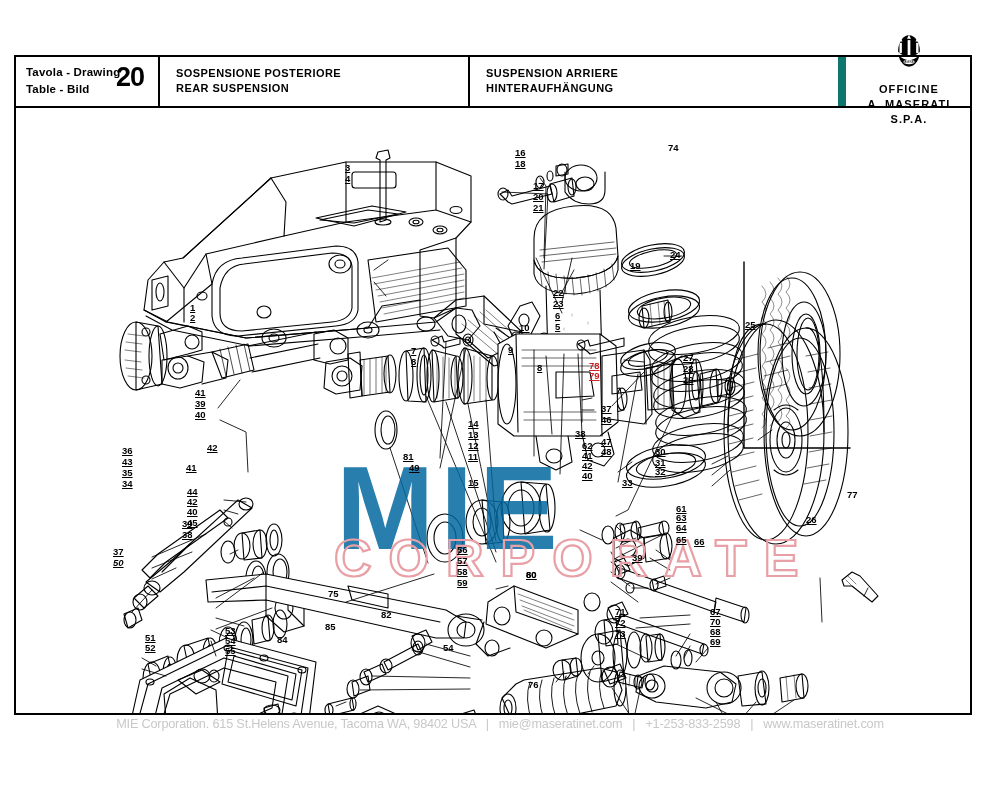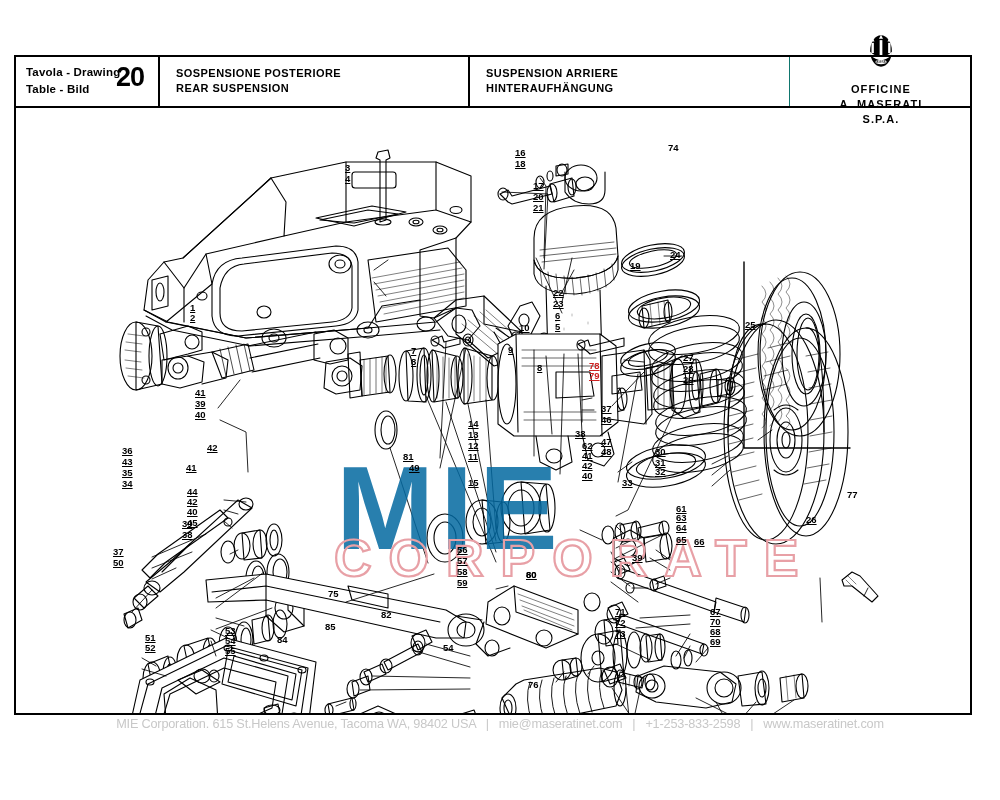--- a/index.html
+++ b/index.html
@@ -17,21 +17,21 @@
   .hdr{position:absolute;left:14px;top:55px;width:958px;height:53px;
        box-sizing:border-box;border-bottom:2px solid #000;display:flex;}
   .hdr-cell{box-sizing:border-box;height:100%;display:flex;
             flex-direction:column;justify-content:center;}
   .hdr-c1{width:146px;border-right:2px solid #000;padding-left:12px;}
   .hdr-lbl{font-size:11.5px;font-weight:bold;letter-spacing:.2px;
            line-height:17px;white-space:nowrap;}
   .hdr-num{position:absolute;left:116px;top:62px;font-size:27px;
            font-weight:bold;letter-spacing:-1px;}
   .hdr-c2{width:310px;border-right:2px solid #000;padding-left:16px;}
-  .hdr-c3{width:320px;border-right:1px solid #0f766e;padding-left:16px;}
+  .hdr-c3{width:376px;border-right:8px solid #0f766e;padding-left:16px;}
   .t-it{font-size:11px;font-weight:bold;letter-spacing:.45px;line-height:15px;
         white-space:nowrap;}
   .hdr-c4{flex:1;display:flex;align-items:center;justify-content:center;gap:14px;}
   .brand{font-size:11px;font-weight:bold;letter-spacing:1.1px;
          line-height:15px;text-align:center;white-space:nowrap;}
 
   
   .logo{width:34px;height:34px;flex:0 0 34px;}
 
   
@@ -925,21 +925,21 @@
         <div class="pn u" style="left: 667px; top: 265px;">29</div>
         <div class="pn u" style="left: 639px; top: 337px;">30</div>
         <div class="pn u" style="left: 639px; top: 348px;">31</div>
         <div class="pn u" style="left: 639px; top: 357px;">32</div>
         <div class="pn u" style="left: 606px; top: 368px;">33</div>
         <div class="pn u" style="left: 106px; top: 369px;">34</div>
         <div class="pn u" style="left: 106px; top: 358px;">35</div>
         <div class="pn u" style="left: 106px; top: 336px;">36</div>
         <div class="pn u" style="left: 106px; top: 347px;">43</div>
         <div class="pn u" style="left: 97px; top: 437px;">37</div>
-        <div class="pn u" style="left: 97px; top: 448px;">50</div>
+        <div class="pn u" style="left: 97px; top: 448px; font-style: italic;">50</div>
         <div class="pn u" style="left: 585px; top: 294px;">37</div>
         <div class="pn u" style="left: 559px; top: 319px;">38</div>
         <div class="pn u" style="left: 166px; top: 420px;">38</div>
         <div class="pn u" style="left: 179px; top: 289px;">39</div>
         <div class="pn u" style="left: 166px; top: 409px;">39</div>
         <div class="pn u" style="left: 616px; top: 443px;">39</div>
         <div class="pn u" style="left: 179px; top: 300px;">40</div>
         <div class="pn u" style="left: 171px; top: 397px;">40</div>
         <div class="pn u" style="left: 566px; top: 361px;">40</div>
         <div class="pn u" style="left: 179px; top: 278px;">41</div>

